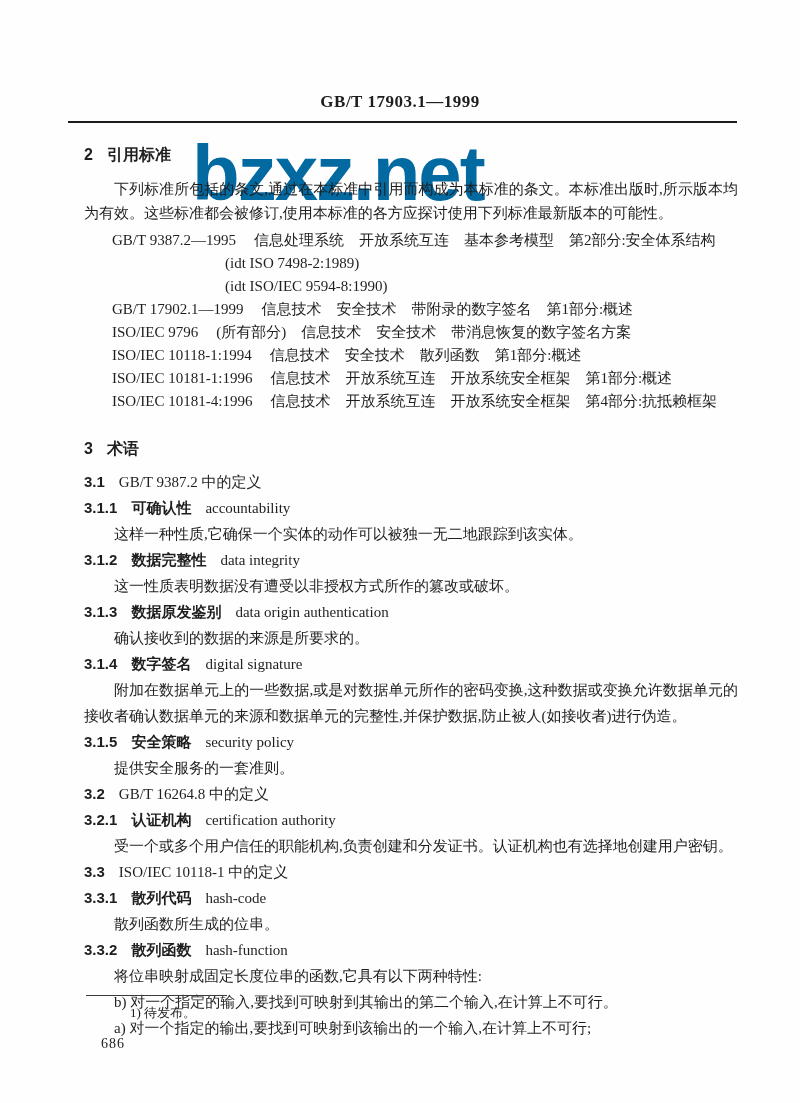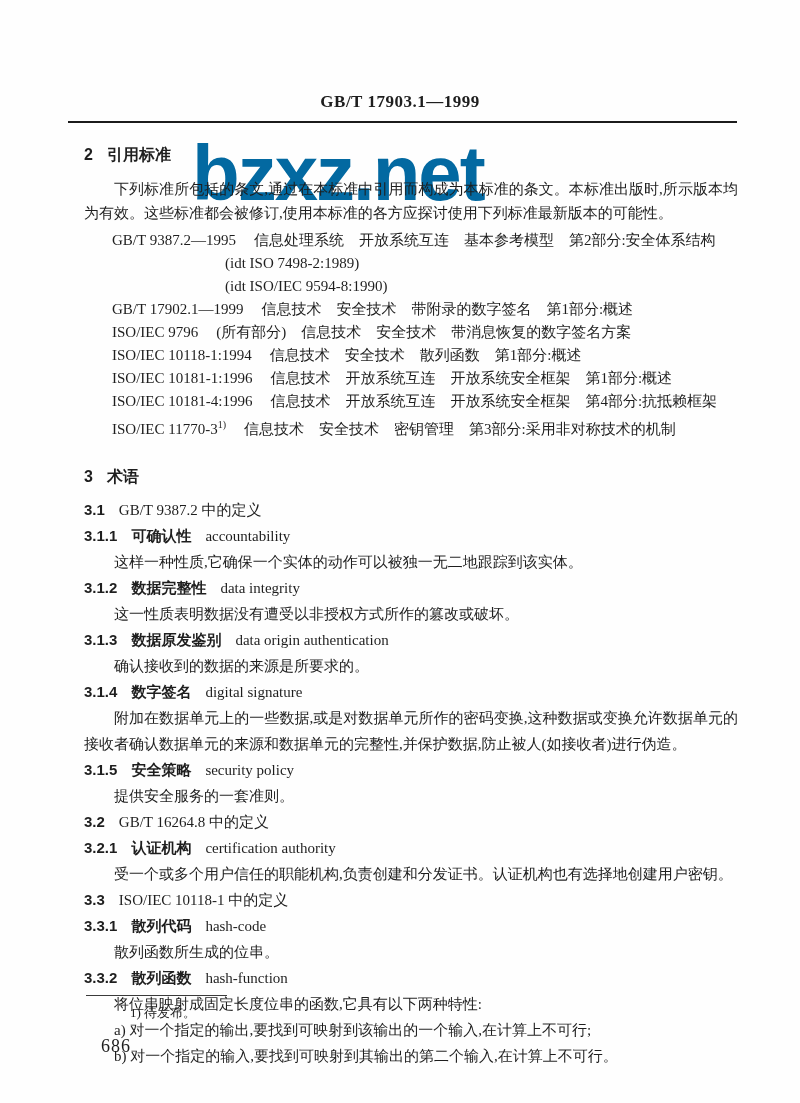--- a/index.html
+++ b/index.html
@@ -89,21 +89,21 @@
   .term-list-line { text-indent: 2em; }
 
   .footnote-block { position: absolute; left: 86px; top: 995px; z-index: 1; }
   .footnote-rule { width: 141px; height: 1px; background: #3a3a3a; }
   .footnote-text { margin: 8px 0 0 44px; font-size: 13px; }
 
   .page-number {
     position: absolute;
     left: 101px;
     top: 1036px;
-    font-size: 18px;
+    font-size: 14px;
     letter-spacing: 1px;
     z-index: 1;
   }
 </style>
 </head>
 <body>
 
 <div class="page">
 
   <div class="watermark">bzxz.net</div>
@@ -135,23 +135,20 @@
         </div>
         <div class="ref-item">
           <div class="ref-main"><span class="ref-code">ISO/IEC 10118-1:1994</span><span class="ref-title">信息技术　安全技术　散列函数　第1部分:概述</span></div>
         </div>
         <div class="ref-item">
           <div class="ref-main"><span class="ref-code">ISO/IEC 10181-1:1996</span><span class="ref-title">信息技术　开放系统互连　开放系统安全框架　第1部分:概述</span></div>
         </div>
         <div class="ref-item">
           <div class="ref-main"><span class="ref-code">ISO/IEC 10181-4:1996</span><span class="ref-title">信息技术　开放系统互连　开放系统安全框架　第4部分:抗抵赖框架</span></div>
         </div>
-        <div class="ref-item">
-          <div class="ref-main"><span class="ref-code">ISO/IEC 11770-3<sup>1)</sup></span><span class="ref-title">信息技术　安全技术　密钥管理　第3部分:采用非对称技术的机制</span></div>
-        </div>
       </div>
 
     <div class="section-heading" style="margin-top:26px;">
       <span class="sec-num">3</span><span>术语</span>
     </div>
 
     <div class="terms" id="terms">
         <div class="term-sub"><span class="term-num">3.1</span><span class="term-title">GB/T 9387.2 中的定义</span></div>
         <div class="term-head"><span class="term-num">3.1.1</span><span class="term-cn">可确认性</span><span class="term-en">accountability</span></div>
         <div class="term-def">这样一种性质,它确保一个实体的动作可以被独一无二地跟踪到该实体。</div>
@@ -164,22 +161,22 @@
         <div class="term-head"><span class="term-num">3.1.5</span><span class="term-cn">安全策略</span><span class="term-en">security policy</span></div>
         <div class="term-def">提供安全服务的一套准则。</div>
         <div class="term-sub"><span class="term-num">3.2</span><span class="term-title">GB/T 16264.8 中的定义</span></div>
         <div class="term-head"><span class="term-num">3.2.1</span><span class="term-cn">认证机构</span><span class="term-en">certification authority</span></div>
         <div class="term-def">受一个或多个用户信任的职能机构,负责创建和分发证书。认证机构也有选择地创建用户密钥。</div>
         <div class="term-sub"><span class="term-num">3.3</span><span class="term-title">ISO/IEC 10118-1 中的定义</span></div>
         <div class="term-head"><span class="term-num">3.3.1</span><span class="term-cn">散列代码</span><span class="term-en">hash-code</span></div>
         <div class="term-def">散列函数所生成的位串。</div>
         <div class="term-head"><span class="term-num">3.3.2</span><span class="term-cn">散列函数</span><span class="term-en">hash-function</span></div>
         <div class="term-def">将位串映射成固定长度位串的函数,它具有以下两种特性:</div>
+        <div class="term-list-line">b) 对一个指定的输入,要找到可映射到其输出的第二个输入,在计算上不可行。</div>
         <div class="term-list-line">a) 对一个指定的输出,要找到可映射到该输出的一个输入,在计算上不可行;</div>
-        <div class="term-list-line">b) 对一个指定的输入,要找到可映射到其输出的第二个输入,在计算上不可行。</div>
       </div>
 
   </div>
 
   <div class="footnote-block">
     <div class="footnote-rule"></div>
     <div class="footnote-text">1) 待发布。</div>
   </div>
 
   <div class="page-number">686</div>

